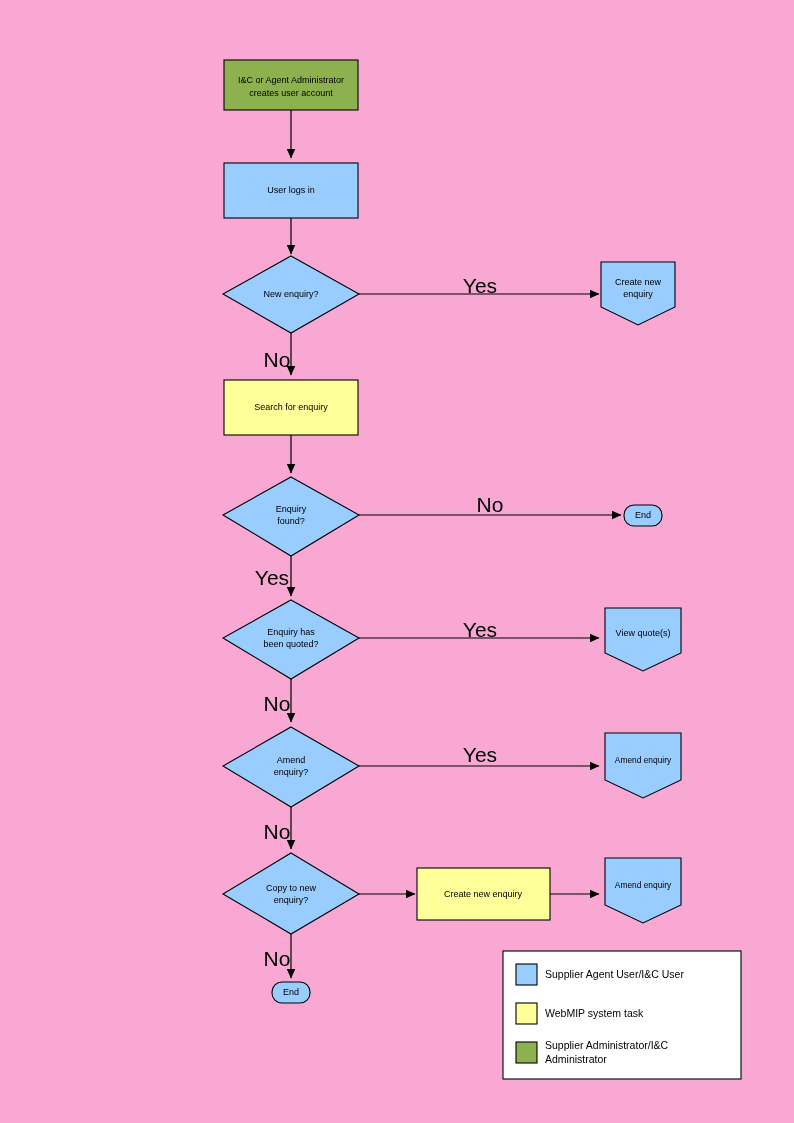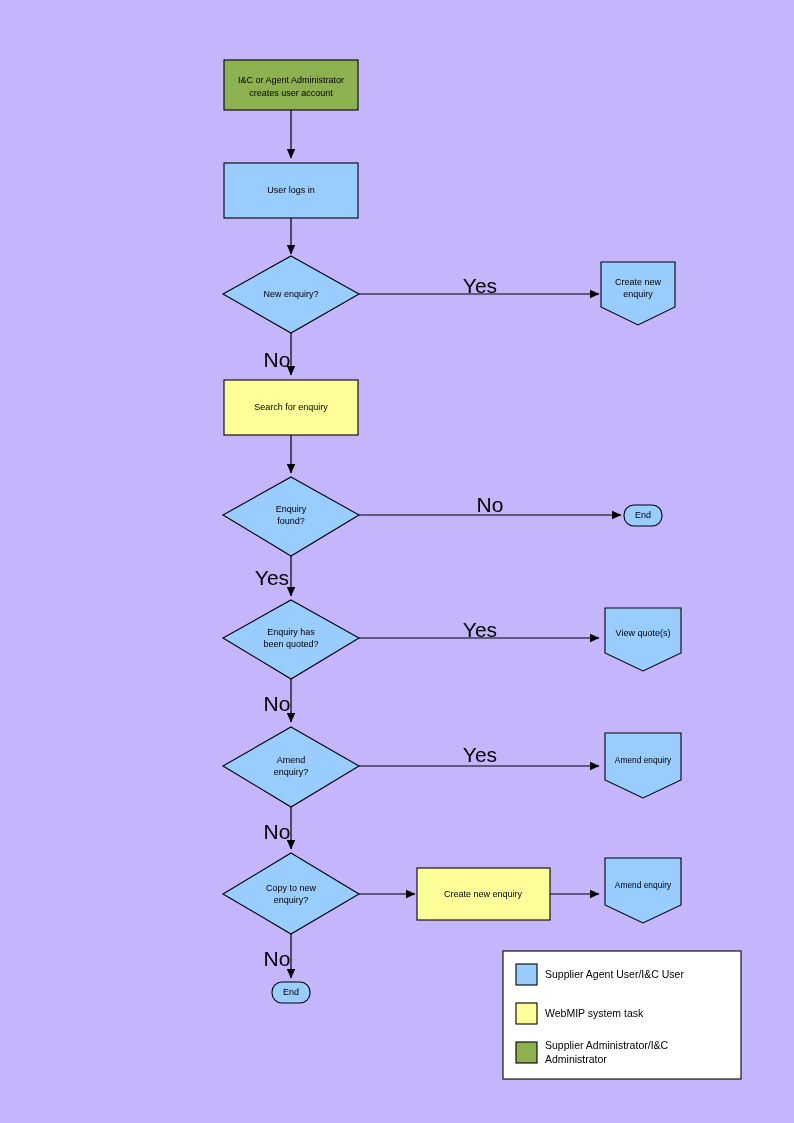--- a/index.html
+++ b/index.html
@@ -7,21 +7,21 @@
     padding: 0;
     background: #ffffff;
   }
   body {
     font-family: "Liberation Sans", sans-serif;
   }
   #canvas {
     position: relative;
     width: 794px;
     height: 1123px;
-    background: #c4b5fd;
+    background: #f9a8d4;
     overflow: hidden;
   }
   #flow-svg {
     position: absolute;
     left: 0;
     top: 0;
     width: 794px;
     height: 1123px;
   }
   .node-text {

